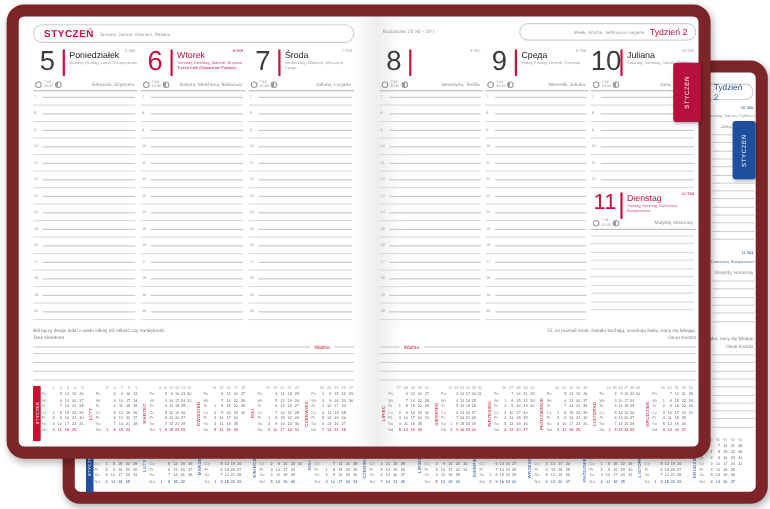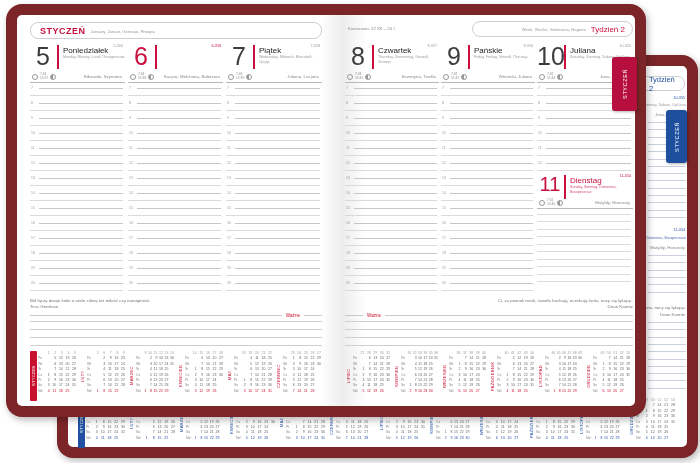--- a/index.html
+++ b/index.html
@@ -1127,20 +1127,25 @@
             <div class="gline" style="left: 9px;"></div>
           </div>
           <div class="grow">
             <div class="gline plain" style="left: 0px;"></div>
           </div>
         </div>
         <div class="daycol" style="left: 111px; width: 95px;">
           <div class="dhead">
             <div class="dnum red">6</div>
             <div class="dbar"></div>
+            <div class="dmeta">
+              <div class="dname red">Wtorek</div>
+              <div class="dlangs red">Tuesday, Dienstag, Martedì, Вторник</div>
+              <div class="dhol">Trzech Króli (Objawienie Pańskie)</div>
+            </div>
             <div class="dcode red">6-359</div>
           </div>
           <div class="sunrow">
             <div class="suncirc"></div>
             <div class="suntimes">
               <div>7:44</div>
               <div>15:38</div>
             </div>
             <div class="suncirc half"></div>
             <div class="sunspacer"></div>
@@ -1244,21 +1249,21 @@
           </div>
           <div class="grow">
             <div class="gline plain" style="left: 0px;"></div>
           </div>
         </div>
         <div class="daycol" style="left: 209px; width: 96px;">
           <div class="dhead">
             <div class="dnum">7</div>
             <div class="dbar"></div>
             <div class="dmeta">
-              <div class="dname">Piątek</div>
+              <div class="dname">Środa</div>
               <div class="dlangs">Wednesday, Mittwoch, Mercoledì, Среда</div>
             </div>
             <div class="dcode">7-358</div>
           </div>
           <div class="sunrow">
             <div class="suncirc"></div>
             <div class="suntimes">
               <div>7:43</div>
               <div>15:39</div>
             </div>
@@ -1363,24 +1368,20 @@
             <div class="gline" style="left: 9px;"></div>
           </div>
           <div class="grow">
             <div class="gline plain" style="left: 0px;"></div>
           </div>
         </div>
         <div class="daycol" style="left: 328px; width: 94px;">
           <div class="dhead">
             <div class="dnum">8</div>
             <div class="dbar"></div>
-            <div class="dmeta">
-              <div class="dname">Czwartek</div>
-              <div class="dlangs">Thursday, Donnerstag, Giovedì, Четверг</div>
-            </div>
             <div class="dcode">8-357</div>
           </div>
           <div class="sunrow">
             <div class="suncirc"></div>
             <div class="suntimes">
               <div>7:43</div>
               <div>15:41</div>
             </div>
             <div class="suncirc half"></div>
             <div class="sunspacer"></div>
@@ -1484,21 +1485,21 @@
           </div>
           <div class="grow">
             <div class="gline plain" style="left: 0px;"></div>
           </div>
         </div>
         <div class="daycol" style="left: 424px; width: 94px;">
           <div class="dhead">
             <div class="dnum">9</div>
             <div class="dbar"></div>
             <div class="dmeta">
-              <div class="dname">Pańskie</div>
+              <div class="dname">Среда</div>
               <div class="dlangs">Friday, Freitag, Venerdì, Пятница</div>
             </div>
             <div class="dcode">9-356</div>
           </div>
           <div class="sunrow">
             <div class="suncirc"></div>
             <div class="suntimes">
               <div>7:42</div>
               <div>15:42</div>
             </div>

